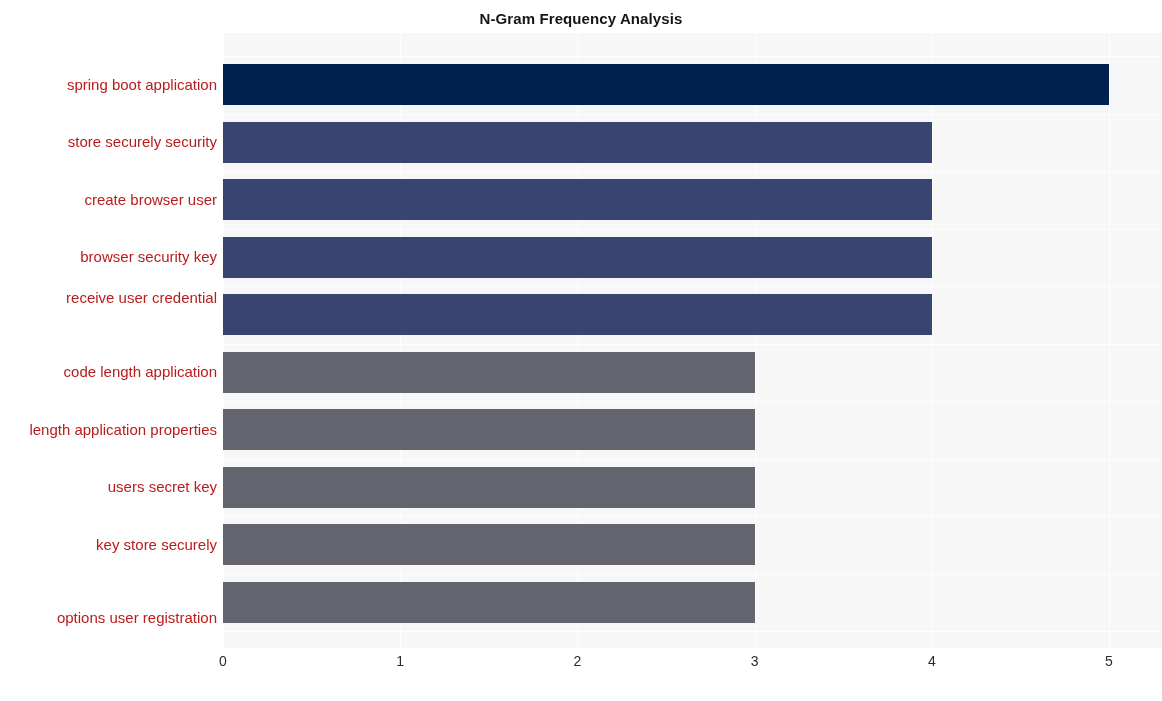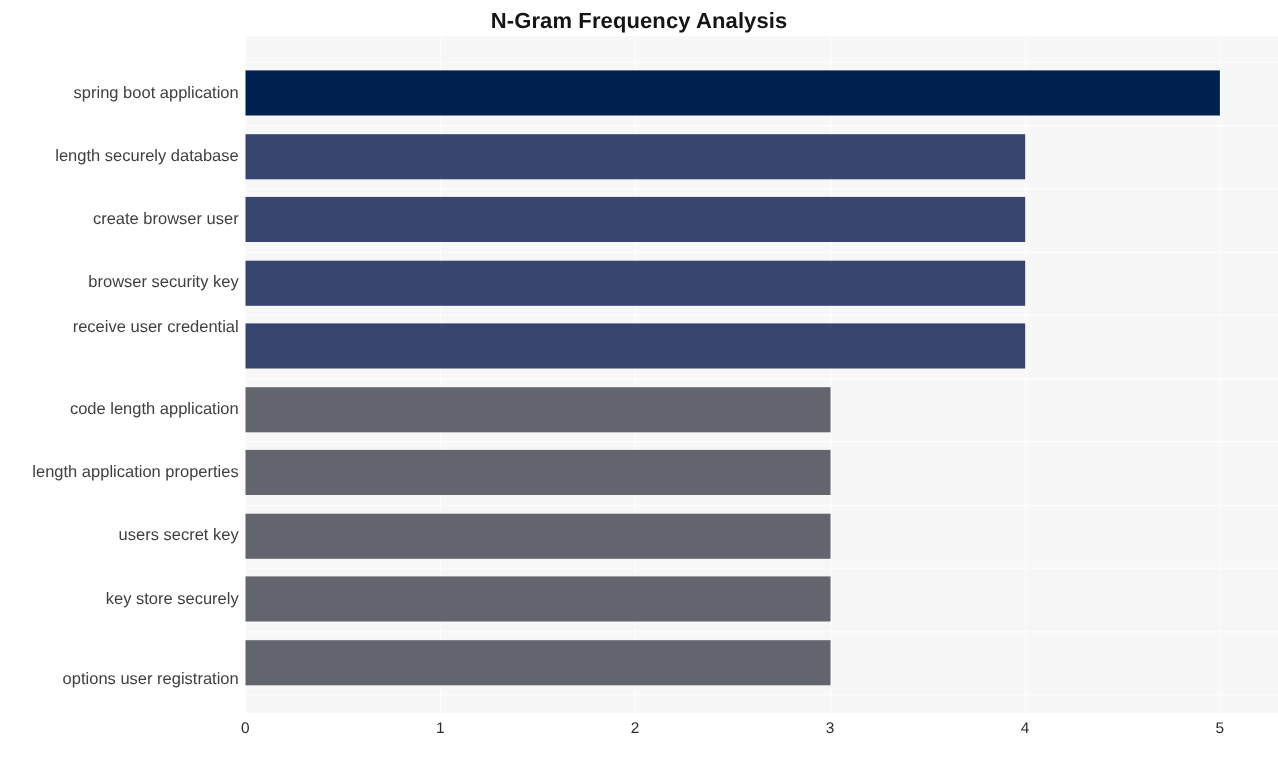--- a/index.html
+++ b/index.html
@@ -23,21 +23,21 @@
     background: #ffffff;
   }
 
   
   .chart-title {
     position: absolute;
     left: 0;
     top: 6px;
     width: 1162px;
     text-align: center;
-    font-size: 20px;
+    font-size: 15px;
     font-weight: bold;
     color: #151515;
     letter-spacing: 0.1px;
     line-height: 26px;
   }
 
   
   .plot-area {
     position: absolute;
     left: 223px;
@@ -78,21 +78,21 @@
     top: 33px;
     width: 217px;
     height: 615px;
   }
   .ylabel {
     position: absolute;
     right: 0;
     width: 217px;
     text-align: right;
     font-size: 15px;
-    color: #404040;
+    color: #b91c1c;
     line-height: 18px;
     white-space: nowrap;
   }
 
   
   .xticks {
     position: absolute;
     left: 0;
     top: 651px;
     width: 1162px;
@@ -151,21 +151,21 @@
       <div class="bar" title="receive user credential: 4" style="top: 261px; width: 708.8px; background: rgb(55, 69, 112);"></div>
       <div class="bar" title="code length application: 3" style="top: 318.5px; width: 531.6px; background: rgb(99, 101, 110);"></div>
       <div class="bar" title="length application properties: 3" style="top: 376px; width: 531.6px; background: rgb(99, 101, 110);"></div>
       <div class="bar" title="users secret key: 3" style="top: 433.5px; width: 531.6px; background: rgb(99, 101, 110);"></div>
       <div class="bar" title="key store securely: 3" style="top: 491px; width: 531.6px; background: rgb(99, 101, 110);"></div>
       <div class="bar" title="options user registration: 3" style="top: 548.5px; width: 531.6px; background: rgb(99, 101, 110);"></div>
     </div>
 
   <div class="ylabels" id="ylabels">
       <div class="ylabel" style="top: 42.5px;">spring boot application</div>
-      <div class="ylabel" style="top: 100px;">length securely database</div>
+      <div class="ylabel" style="top: 100px;">store securely security</div>
       <div class="ylabel" style="top: 157.5px;">create browser user</div>
       <div class="ylabel" style="top: 215px;">browser security key</div>
       <div class="ylabel" style="top: 256px; padding-left: 33px;">receive user credential</div>
       <div class="ylabel" style="top: 330px;">code length application</div>
       <div class="ylabel" style="top: 445px;">users secret key</div>
       <div class="ylabel" style="top: 387.5px;">length application properties</div>
       <div class="ylabel" style="top: 502.5px;">key store securely</div>
       <div class="ylabel" style="top: 560px; margin-top: 16px;">options user registration</div>
     </div>
 

